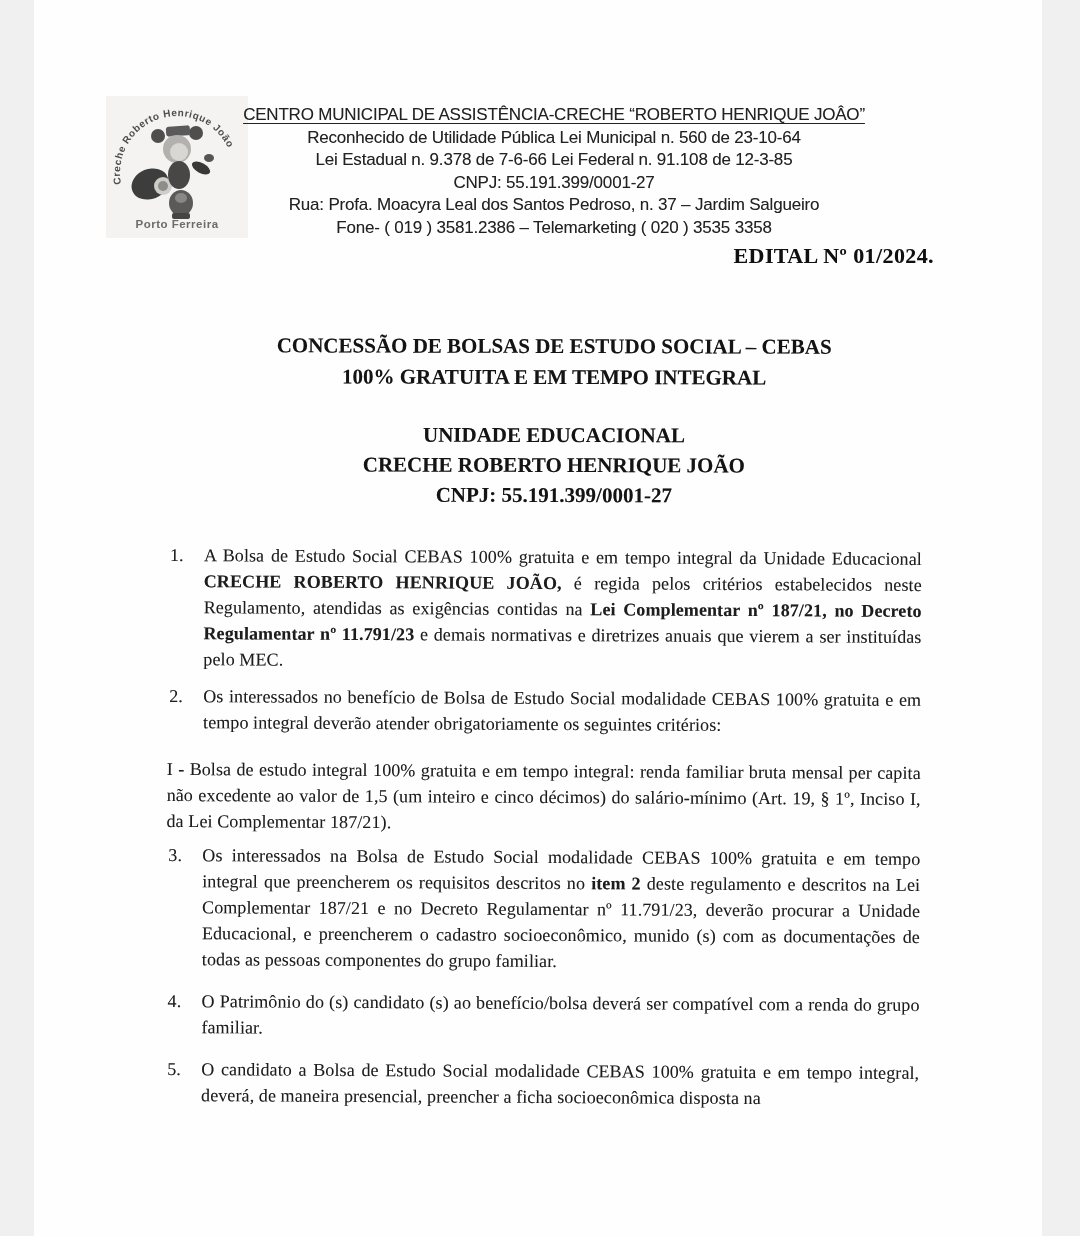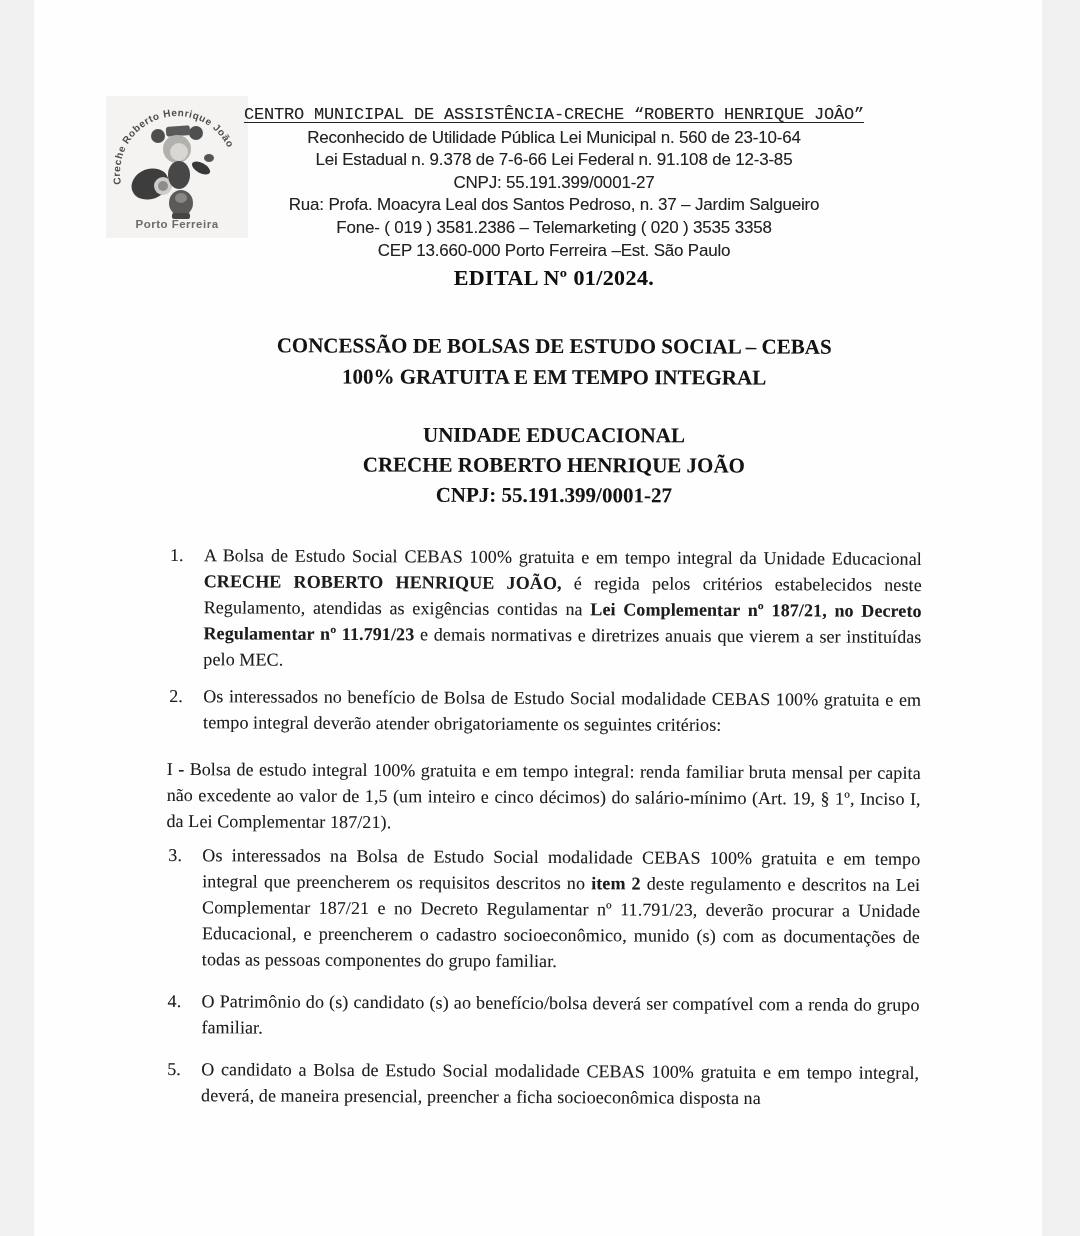--- a/index.html
+++ b/index.html
@@ -26,26 +26,25 @@
     text-align:center;
     font-family:"Liberation Sans", sans-serif;
     font-size:17px; line-height:22.6px;
     color:#222; letter-spacing:-0.2px;
     text-shadow:0 0 0.6px rgba(40,40,40,0.35);
   }
   .org-name {
     text-decoration:underline;
     text-underline-offset:3px;
     white-space:nowrap;
-    font-family:Liberation Mono, monospace;
   }
   .edital-line {
     font-family:"Liberation Serif", serif;
     font-weight:bold; font-size:22px; letter-spacing:0.4px;
-    margin-top:5px; color:#101010;
+    margin-top:5px; color:#101010;text-align:right;
   }
   
   .titles {
     position:absolute; left:120px; top:331px; width:800px;
     text-align:center; font-weight:bold;
     font-size:21px; color:#141414;
     transform:rotate(0.15deg);
     text-shadow:0 0 0.6px rgba(40,40,40,0.35);
   }
   .titles .t { line-height:31px; }
@@ -102,21 +101,20 @@
     <text x="71" y="132" text-anchor="middle" font-family="Liberation Sans, sans-serif" font-size="11.5" font-weight="bold" fill="#6e6c6a" letter-spacing="0.5">Porto Ferreira</text>
   </svg>
 
   <div class="header-text">
     <div class="org-name">CENTRO MUNICIPAL DE ASSISTÊNCIA-CRECHE “ROBERTO HENRIQUE JOÂO”</div>
     <div>Reconhecido de Utilidade Pública Lei Municipal n. 560 de 23-10-64</div>
     <div>Lei Estadual n.  9.378 de 7-6-66 Lei Federal n.  91.108 de 12-3-85</div>
     <div>CNPJ: 55.191.399/0001-27</div>
     <div>Rua: Profa. Moacyra Leal dos Santos Pedroso, n. 37 – Jardim Salgueiro</div>
     <div>Fone- (  019 ) 3581.2386 –  Telemarketing ( 020 ) 3535 3358</div>
-    <div>CEP 13.660-000 Porto Ferreira –Est. São Paulo</div>
     <div class="edital-line">EDITAL Nº 01/2024.</div>
   </div>
 
   <div class="titles">
     <div class="t">CONCESSÃO DE BOLSAS DE ESTUDO SOCIAL – CEBAS</div>
     <div class="t">100% GRATUITA E EM TEMPO INTEGRAL</div>
     <div class="unit-block">
       <div class="t">UNIDADE EDUCACIONAL</div>
       <div class="t">CRECHE ROBERTO HENRIQUE JOÃO</div>
       <div class="t">CNPJ: 55.191.399/0001-27</div>

